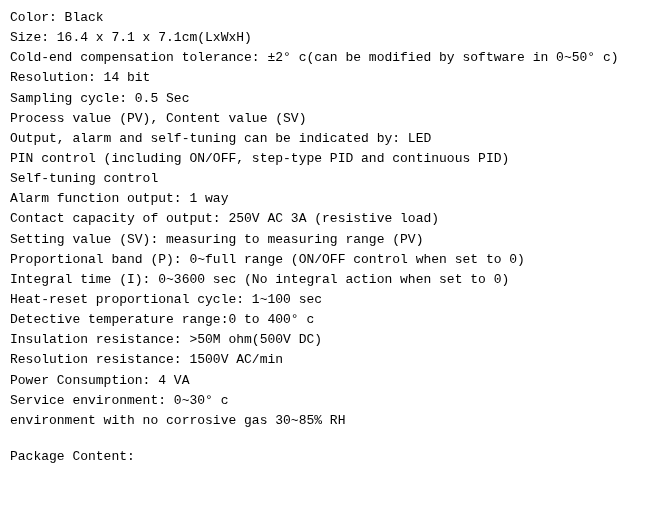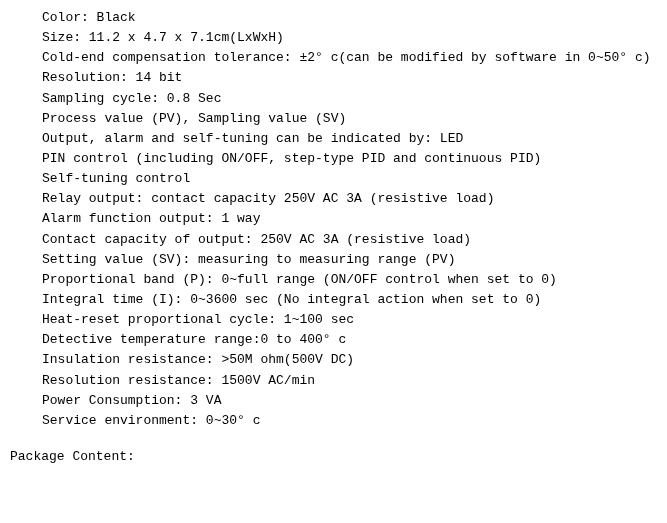--- a/index.html
+++ b/index.html
@@ -12,59 +12,58 @@
       height: 523px;
       background-color: #ffffff;
       font-family: 'Courier New', Courier, monospace;
       font-size: 13px;
       color: #000000;
       padding: 8px 10px;
       overflow: hidden;
     }
     .content-block {
       line-height: 1.55;
-      margin-left: 32px;
     }
     .line {
       white-space: pre-wrap;
       word-break: break-word;
     }
     .spacer {
       height: 18px;
     }
     .package-title {
       margin-bottom: 4px;
       font-family: Liberation Mono, monospace;
     }
   </style>
 </head>
 <body>
 
 <div class="content-block">
 <div class="line">Color: Black</div>
-    <div class="line">Size: 11.2 x 4.7 x 7.1cm(LxWxH)</div>
+    <div class="line">Size: 16.4 x 7.1 x 7.1cm(LxWxH)</div>
     <div class="line">Cold-end compensation tolerance: ±2° c(can be modified by software in 0~50° c)</div>
     <div class="line">Resolution: 14 bit</div>
-    <div class="line">Sampling cycle: 0.8 Sec</div>
-    <div class="line">Process value (PV), Sampling value (SV)</div>
+    <div class="line">Sampling cycle: 0.5 Sec</div>
+    <div class="line">Process value (PV), Content value (SV)</div>
     <div class="line">Output, alarm and self-tuning can be indicated by: LED</div>
     <div class="line">PIN control (including ON/OFF, step-type PID and continuous PID)</div>
     <div class="line">Self-tuning control</div>
-    <div class="line">Relay output: contact capacity 250V AC 3A (resistive load)</div>
     <div class="line">Alarm function output: 1 way</div>
     <div class="line">Contact capacity of output: 250V AC 3A (resistive load)</div>
     <div class="line">Setting value (SV): measuring to measuring range (PV)</div>
     <div class="line">Proportional band (P): 0~full range (ON/OFF control when set to 0)</div>
     <div class="line">Integral time (I): 0~3600 sec (No integral action when set to 0)</div>
     <div class="line">Heat-reset proportional cycle: 1~100 sec</div>
     <div class="line">Detective temperature range:0 to 400° c</div>
     <div class="line">Insulation resistance: &gt;50M ohm(500V DC)</div>
     <div class="line">Resolution resistance: 1500V AC/min</div>
-    <div class="line">Power Consumption: 3 VA</div>
+    <div class="line">Power Consumption: 4 VA</div>
     <div class="line">Service environment: 0~30° c</div>
+    <div class="line">environment with no corrosive gas 30~85% RH</div>
   </div>
 
 <div class="spacer"></div>
 
 <div class="package-section">
   <div class="package-title line">Package Content:</div>
   <div class="spacer"></div>
 
 </div>
 

